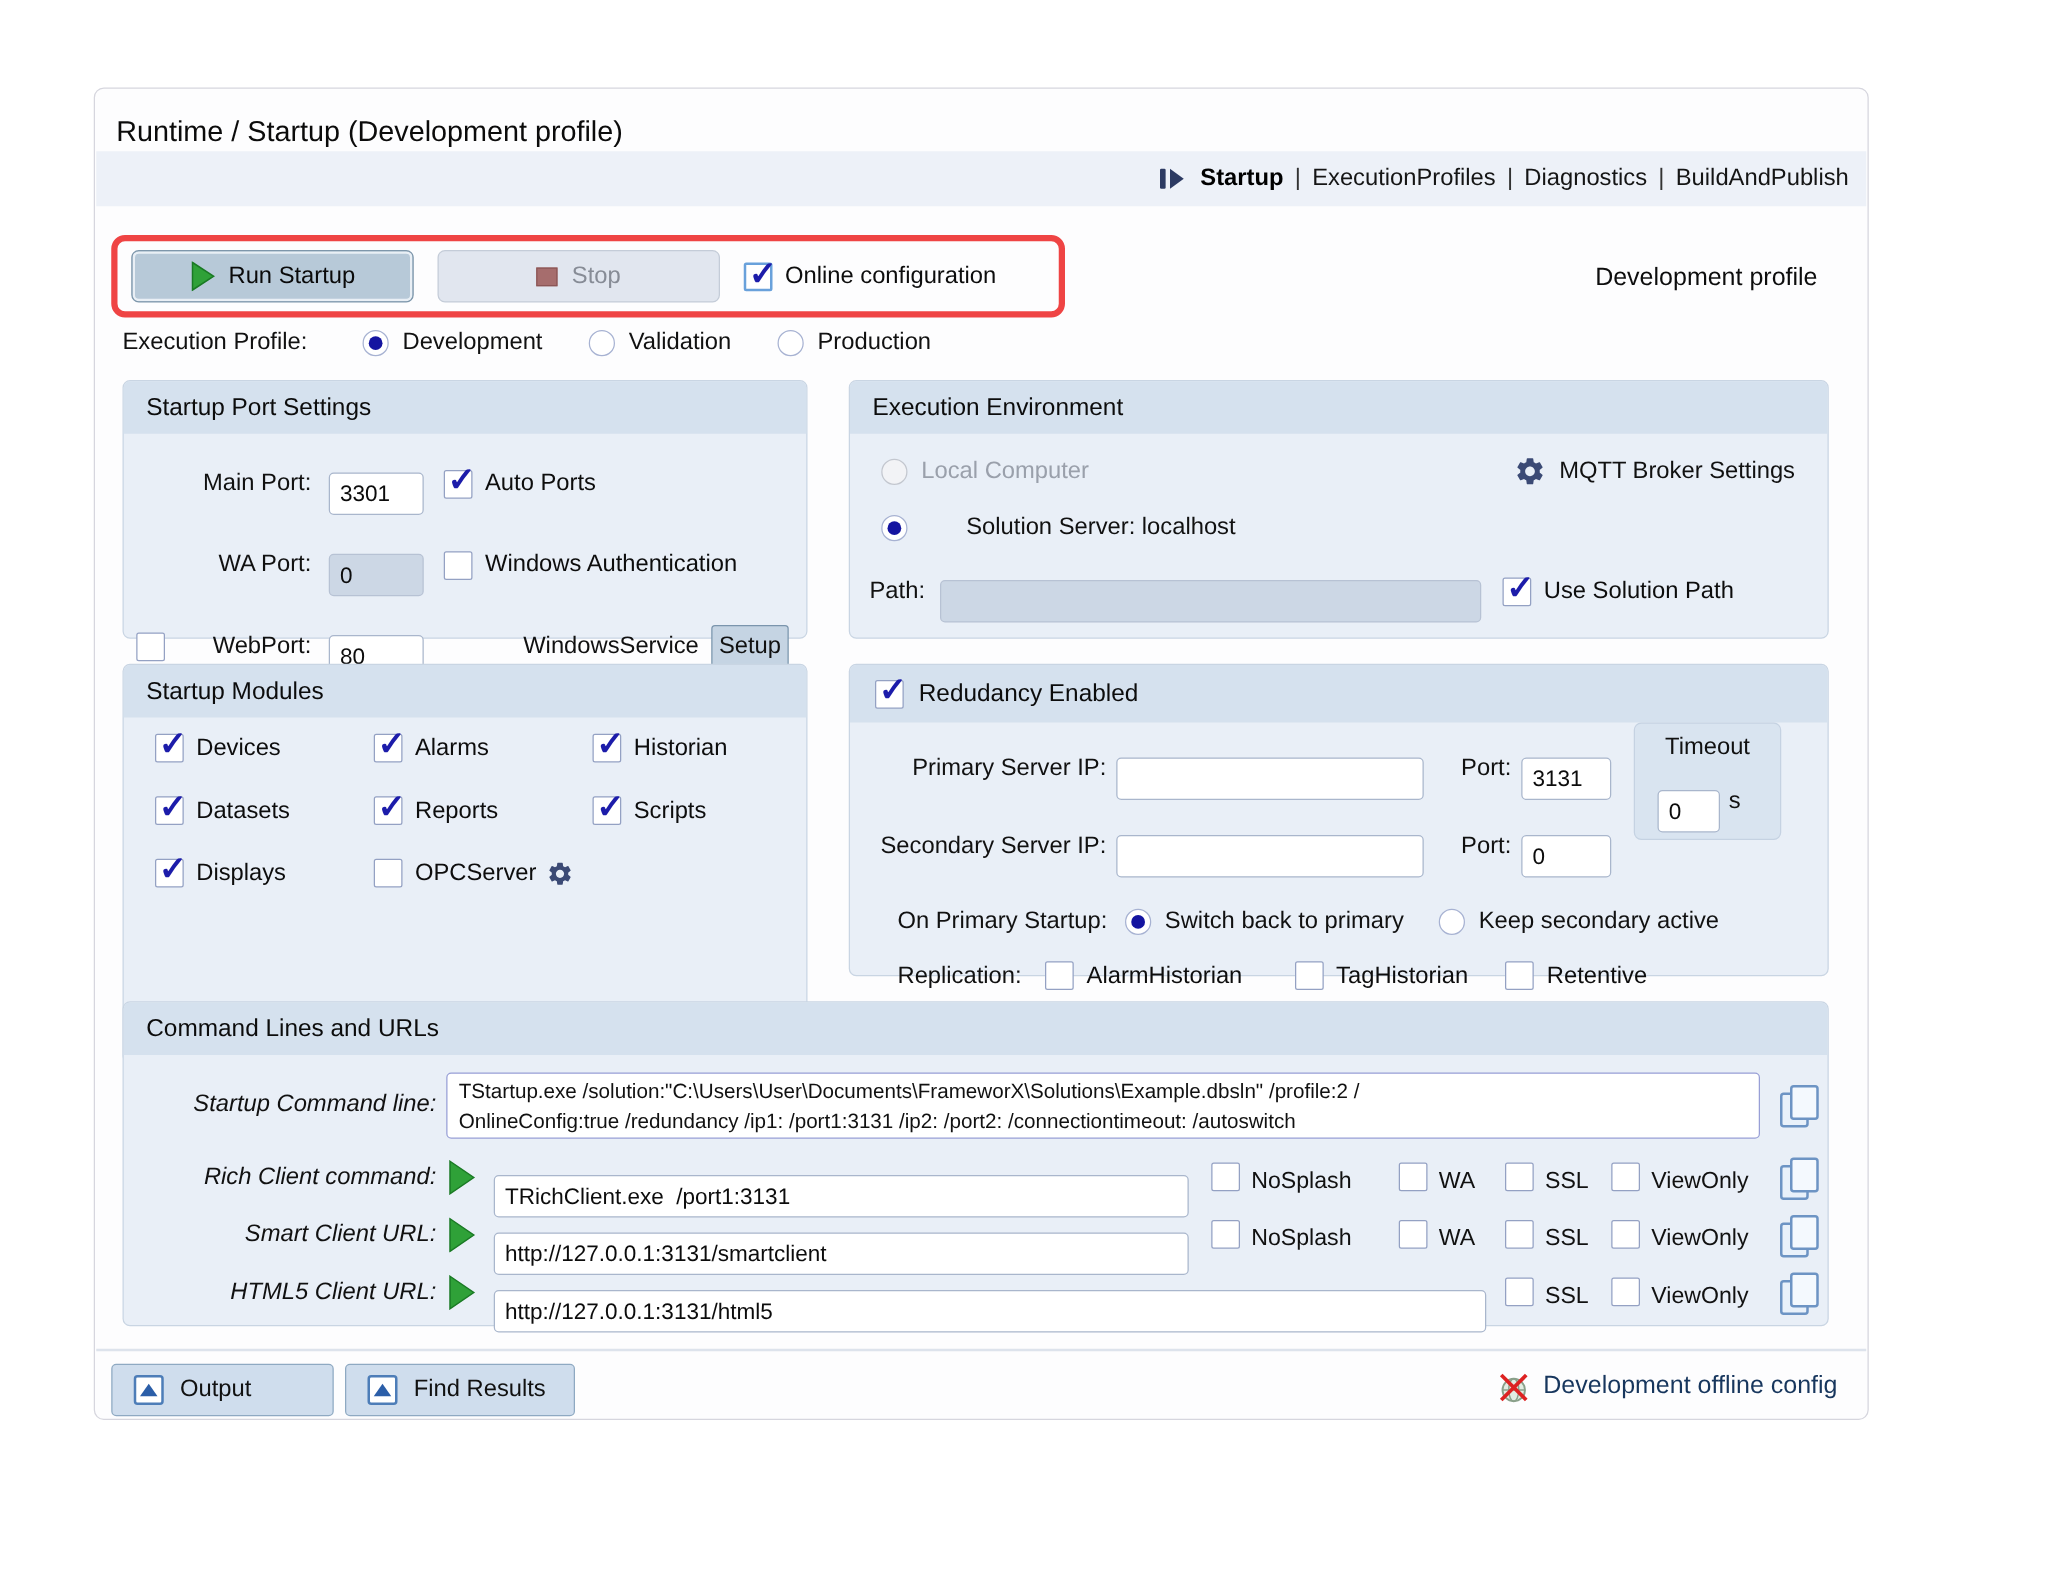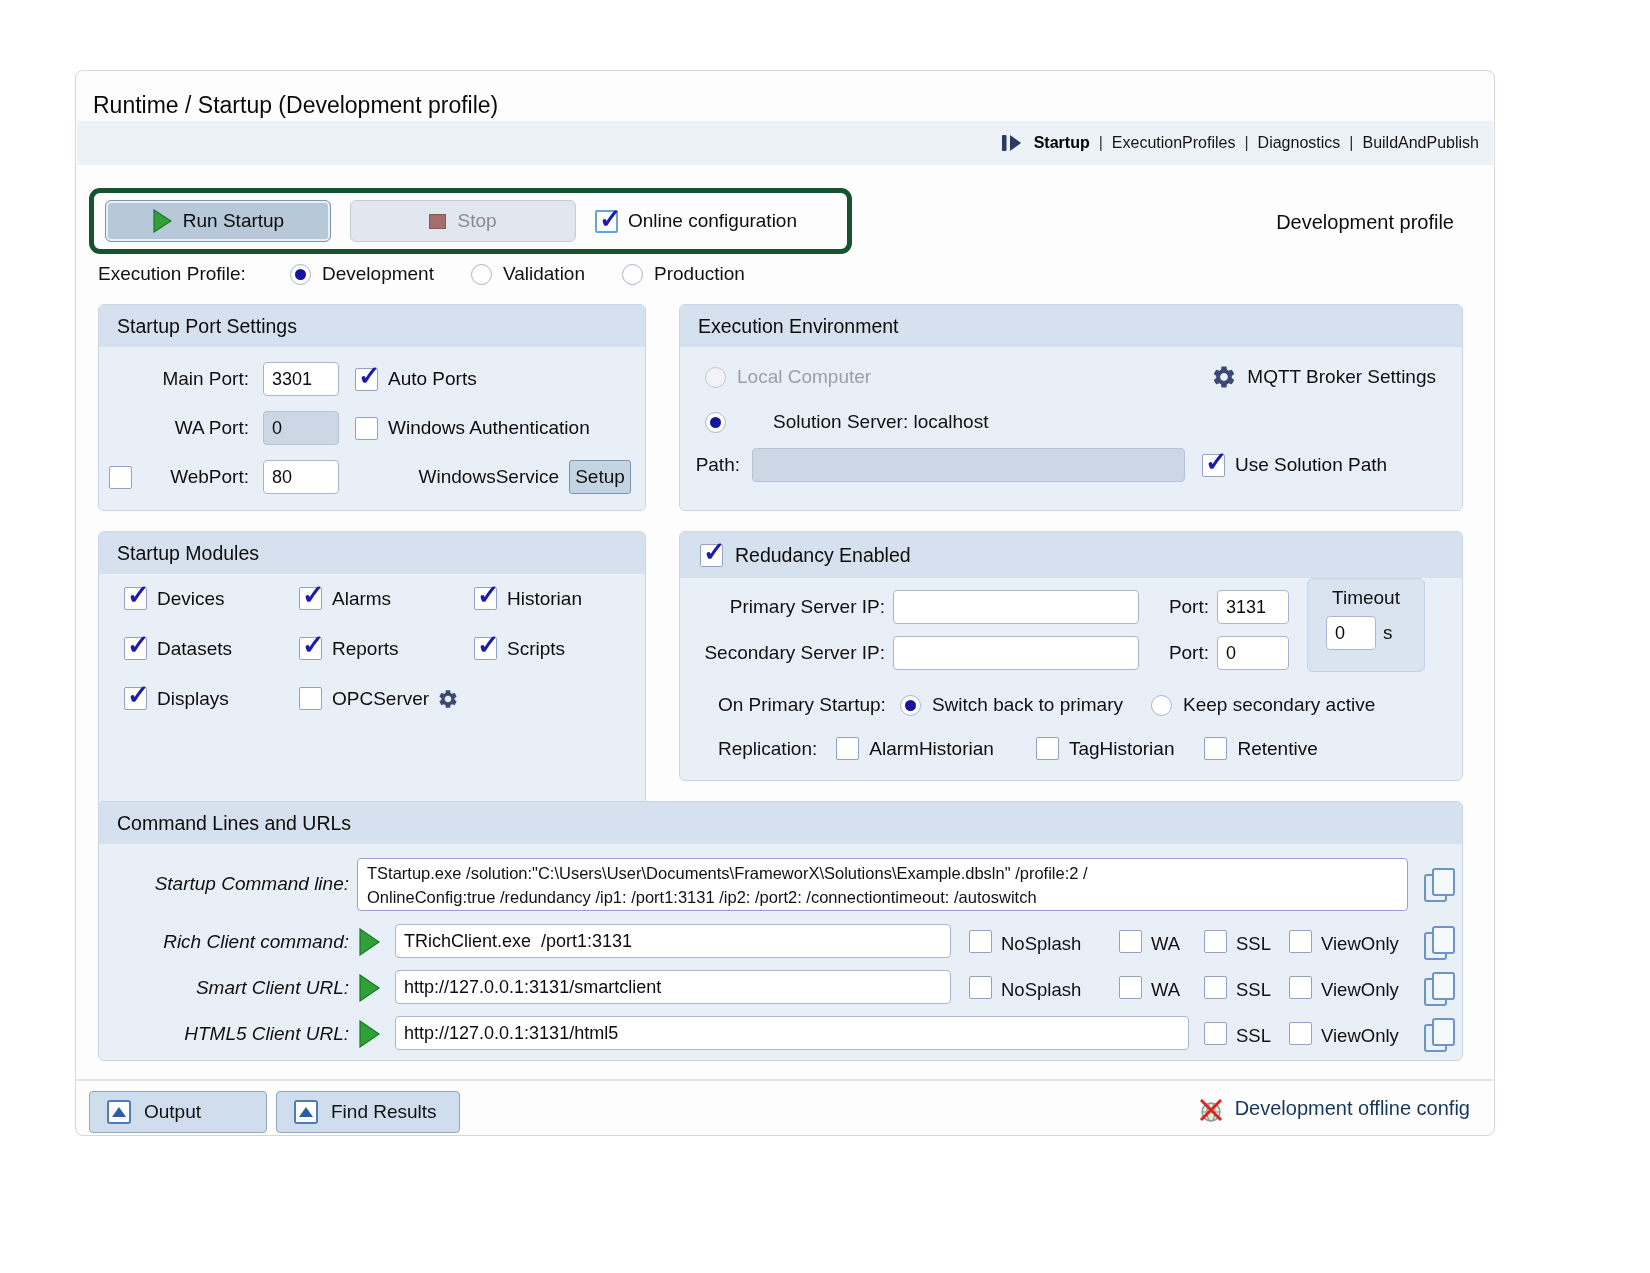--- a/index.html
+++ b/index.html
@@ -5,30 +5,30 @@
   * { box-sizing:border-box; margin:0; padding:0; }
   html,body { width:1650px; height:1273px; background:#ffffff; font-family:"Liberation Sans",sans-serif; color:#111; overflow:hidden; }
   .stage { position:relative; width:1650px; height:1273px; }
 
   .window { position:absolute; left:75px; top:70px; width:1420px; height:1066px;
             background:#fdfdfe; border:1px solid #d6d6de; border-radius:8px; }
 
   .title { position:absolute; left:17px; top:21px; font-size:23px; color:#0b0b0b; }
 
   .crumbstrip { position:absolute; left:1px; right:1px; top:50px; height:44px; background:#edf1f8;
-                display:flex; align-items:center; justify-content:flex-end; padding-right:14px; gap:9px; font-size:16px; }
+                display:flex; align-items:center; justify-content:flex-end; padding-right:14px; gap:9px; font-size:19px; }
   .crumb { color:#151515; cursor:default; }
   .crumb.active { font-weight:bold; color:#000; }
   .sep { color:#333; }
   .crumb-ic { display:flex; align-items:center; margin-right:2px; }
 
   .devprofile { position:absolute; top:140px; right:40px; font-size:20px; color:#0d0d0d; }
 
   .hltoolbar { position:absolute; left:13px; top:117px; width:763px; height:66px;
-               border:5px solid #14532d; border-radius:11px; background:#fdfdfe;
+               border:5px solid #ef4444; border-radius:11px; background:#fdfdfe;
                display:flex; align-items:center; padding:0 11px; gap:19px; }
   .btn { height:42px; border-radius:6px; display:flex; align-items:center; justify-content:center; gap:11px; font-size:19px; cursor:pointer; }
   .btn-run { width:226px; background:#b7c9d8; border:1px solid #7e97ab; box-shadow:inset 0 0 0 2px #e9eff5; color:#0a0a0a; }
   .btn-stop { width:226px; background:#e1e6ef; border:1px solid #c4ccd8; color:#878c96; }
   .stopic { width:17px; height:15px; background:#a66d6d; border:1px solid #8b5656; display:inline-block; }
 
   .cb { width:23px; height:23px; background:#fff; border:1px solid #94a1c3; border-radius:2px;
         display:inline-block; position:relative; flex:0 0 auto; cursor:pointer; }
   .cb.blue { border:2px solid #69a1db; }
   .cb.checked::after { content:"✓"; position:absolute; left:2px; top:-9px; font-size:27px; font-weight:bold; color:#1c1caa; }
@@ -44,21 +44,21 @@
   .exprow { position:absolute; left:22px; top:192px; display:flex; align-items:center; }
   .exprow .rowlabel { font-size:19px; width:192px; }
   .exprow .rgroup { display:flex; align-items:center; margin-right:37px; }
 
   .panel { position:absolute; background:#e9eff7; border:1px solid #c9d5e3; border-radius:6px; }
   .panel-h { height:42px; background:#d5e1ee; display:flex; align-items:center; padding-left:18px;
              font-size:19.5px; color:#0c0c0c; border-radius:5px 5px 0 0; }
   .panel-h .cb { margin-right:12px; }
 
   .ti { background:#fff; border:1px solid #a9b6cc; border-radius:4px; height:34px; font-size:18px;
-        padding:0 8px; font-family:"Liberation Sans",sans-serif; color:#0c0c0c; }
+        padding:0 8px; font-family:"Liberation Sans",sans-serif; color:#0c0c0c;margin-top:16px; }
   .ti.dis { background:#ccd7e5; border:1px solid #b7c2d4; }
   .w76 { width:76px; } .w72 { width:72px; } .w246 { width:246px; } .w50 { width:50px; }
 
   .psrow { display:flex; align-items:center; margin:15px 14px 0 10px; }
   .lcell { width:140px; text-align:right; font-size:19px; margin-right:14px; white-space:nowrap; }
   .lcell.withcb { display:flex; align-items:center; justify-content:space-between; }
   .psrow .cb { margin-left:16px; }
   .wslabel { font-size:19px; margin-left:auto; }
   .setupbtn { width:62px; height:34px; margin-left:10px; background:#c5d4e3; border:1px solid #7b95ad;
               border-radius:3px; display:flex; align-items:center; justify-content:center; font-size:19px; cursor:pointer; }

